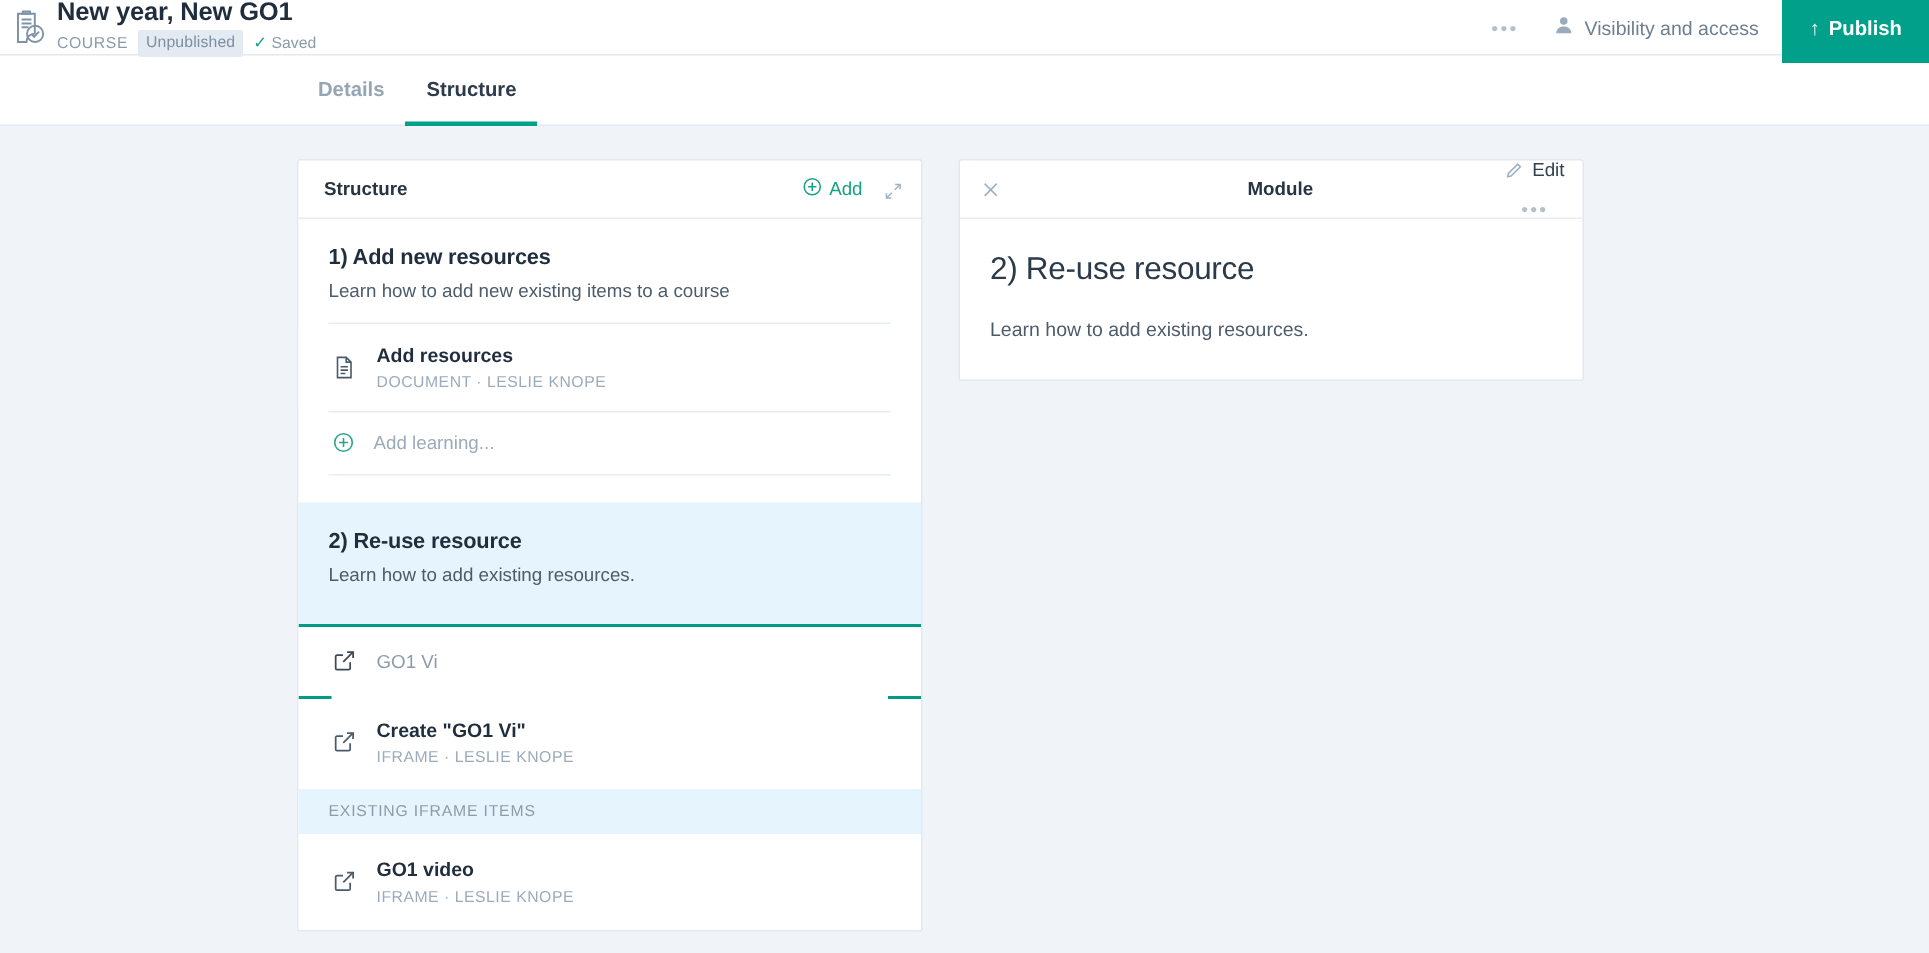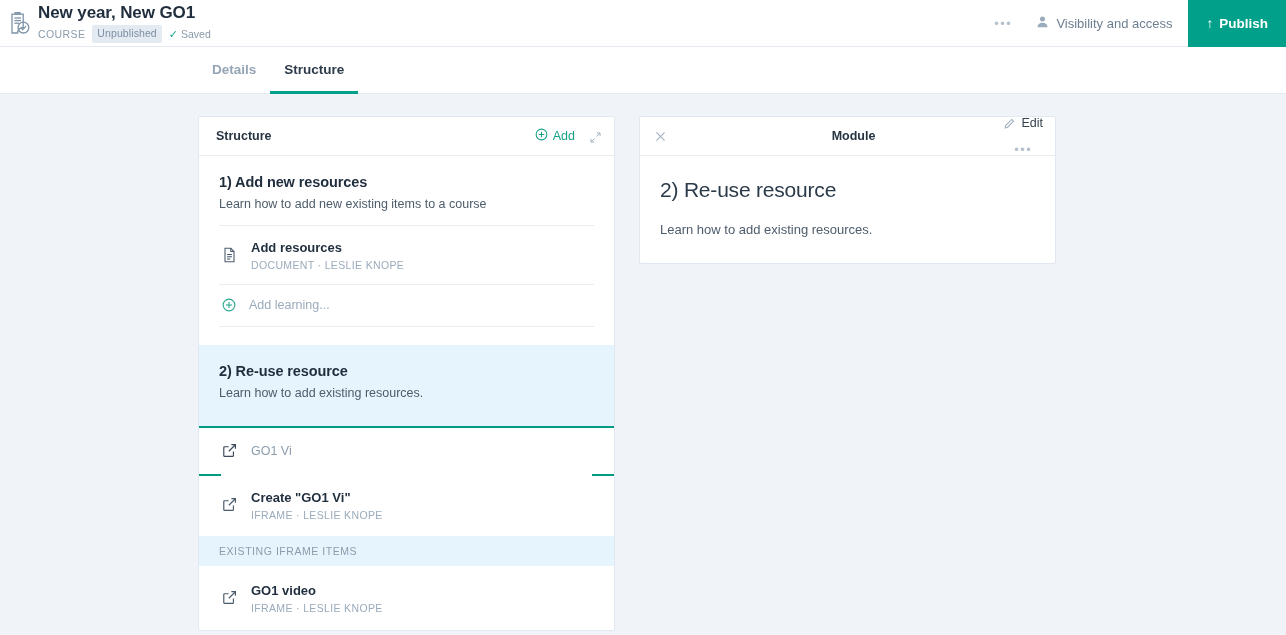--- a/index.html
+++ b/index.html
@@ -7,21 +7,21 @@
     width: 1286px; height: 635px;
     background: #f0f4f8;
     font-family: "Liberation Sans", sans-serif;
     -webkit-font-smoothing: antialiased;
     overflow: hidden;
   }
 
   
   .app-header {
     position: relative;
-    height: 47px;
+    height: 37px;
     background: #ffffff;
     display: flex;
     align-items: center;
     border-bottom: 1px solid #e4eaf0;
   }
   .hdr-icon {
     width: 34px;
     margin-left: 2px;
     display: flex; align-items: center; justify-content: center;
     color: #7e93a8;

